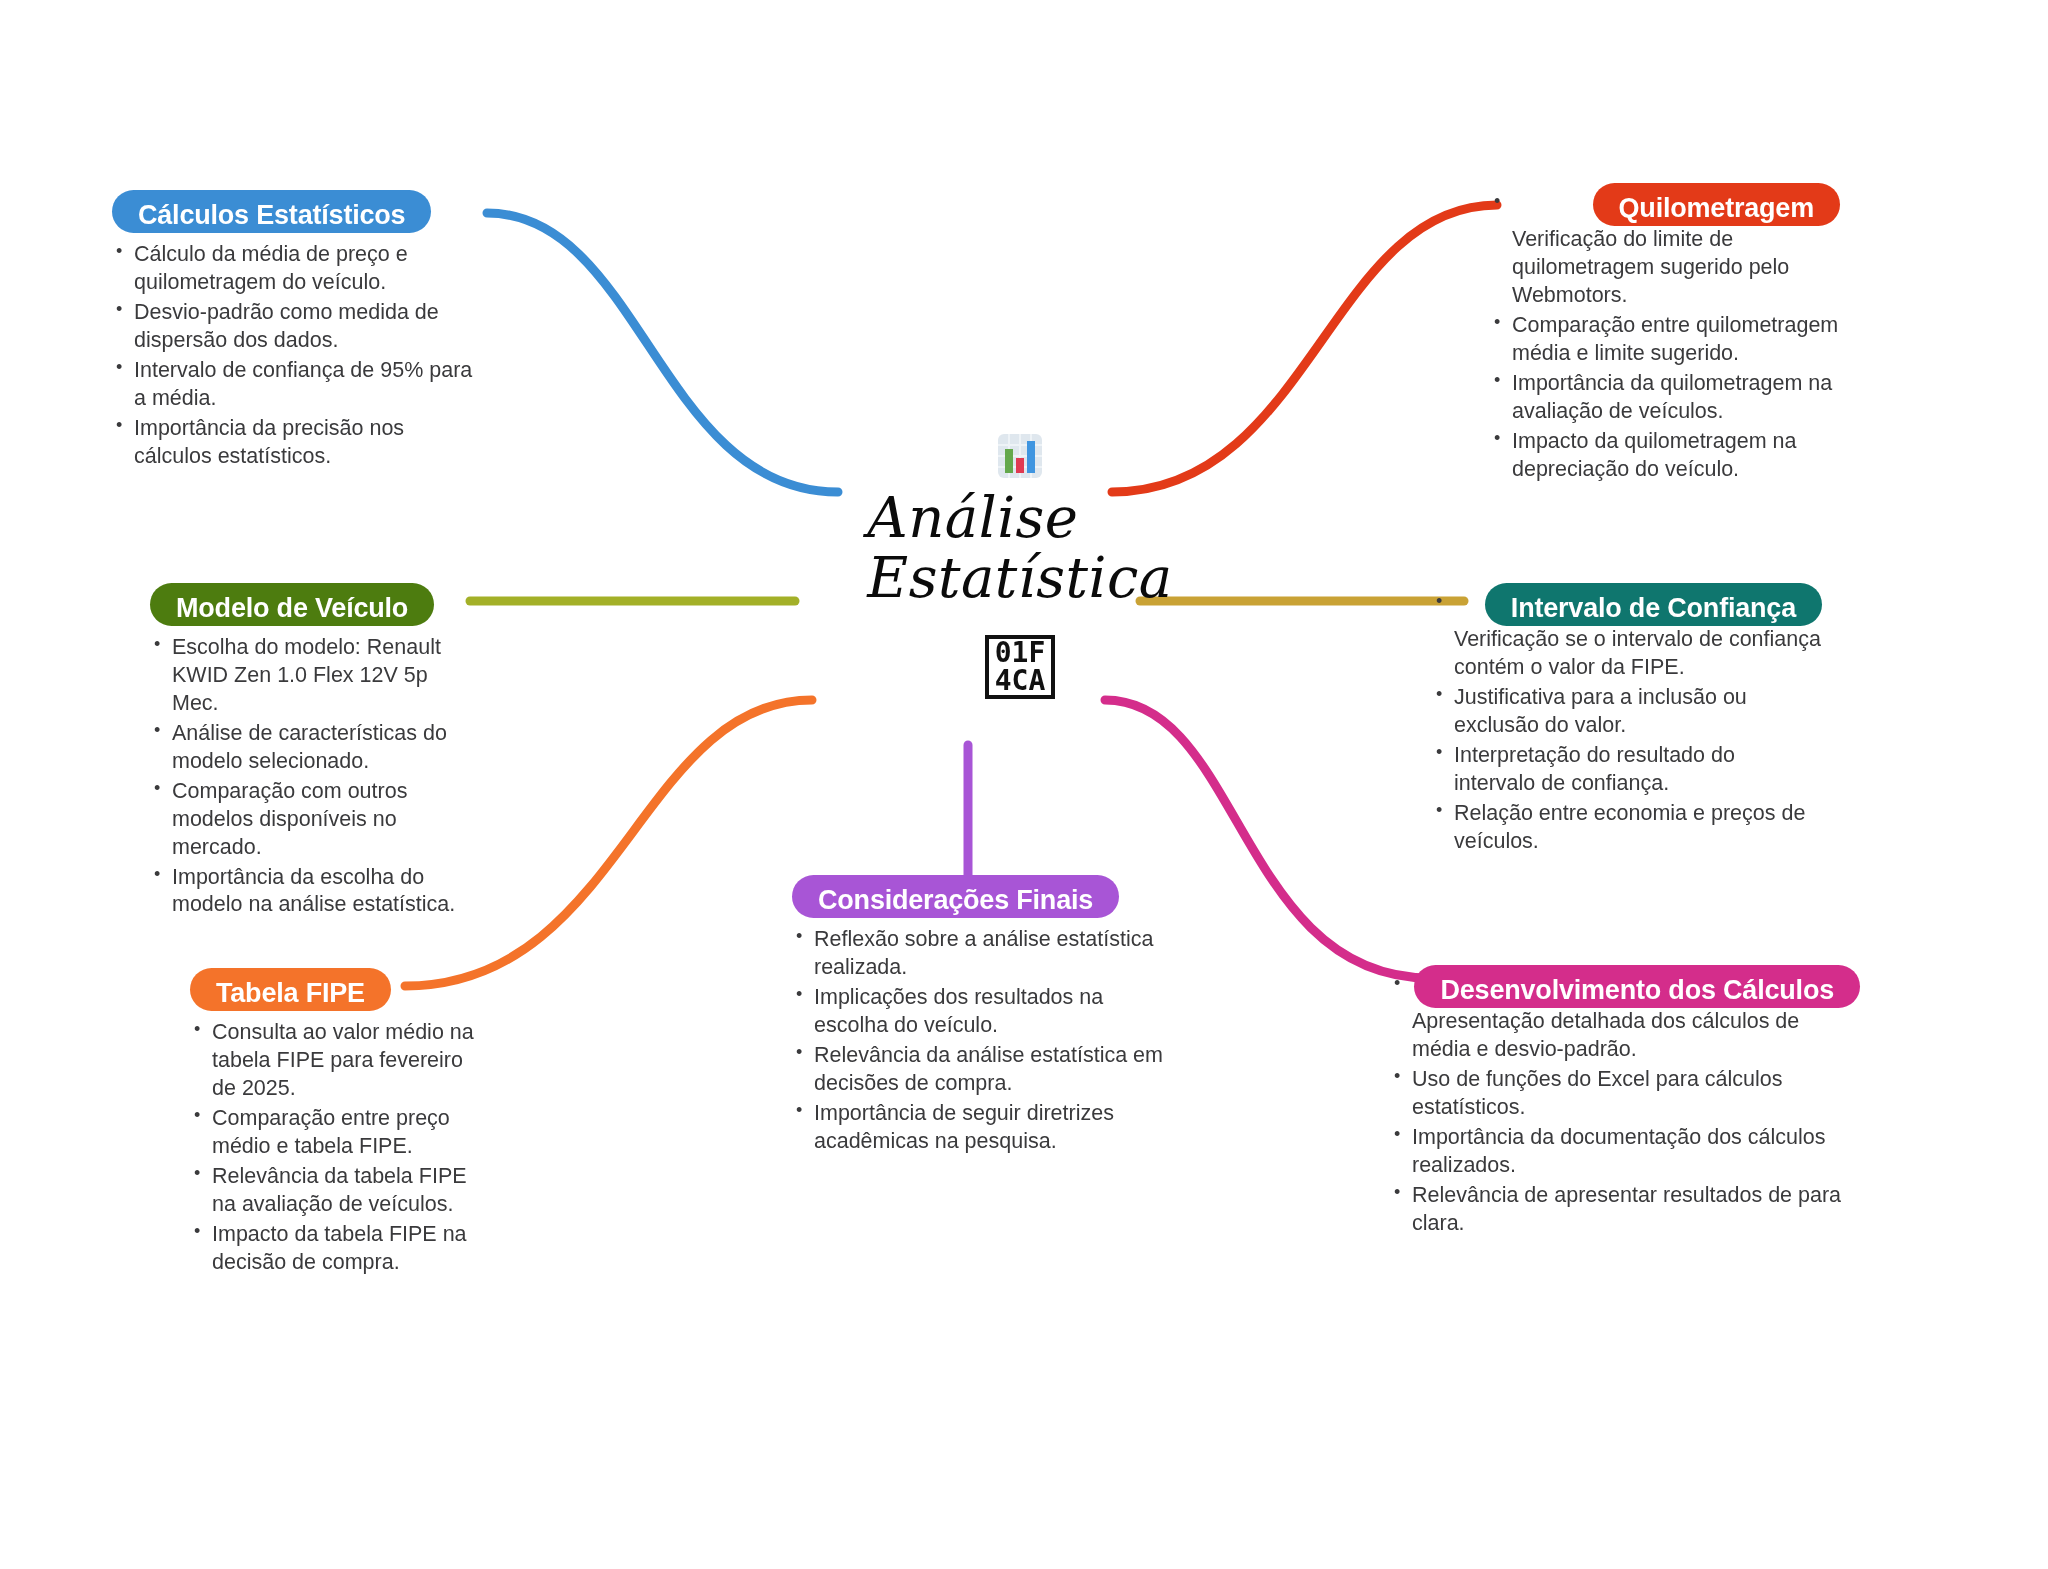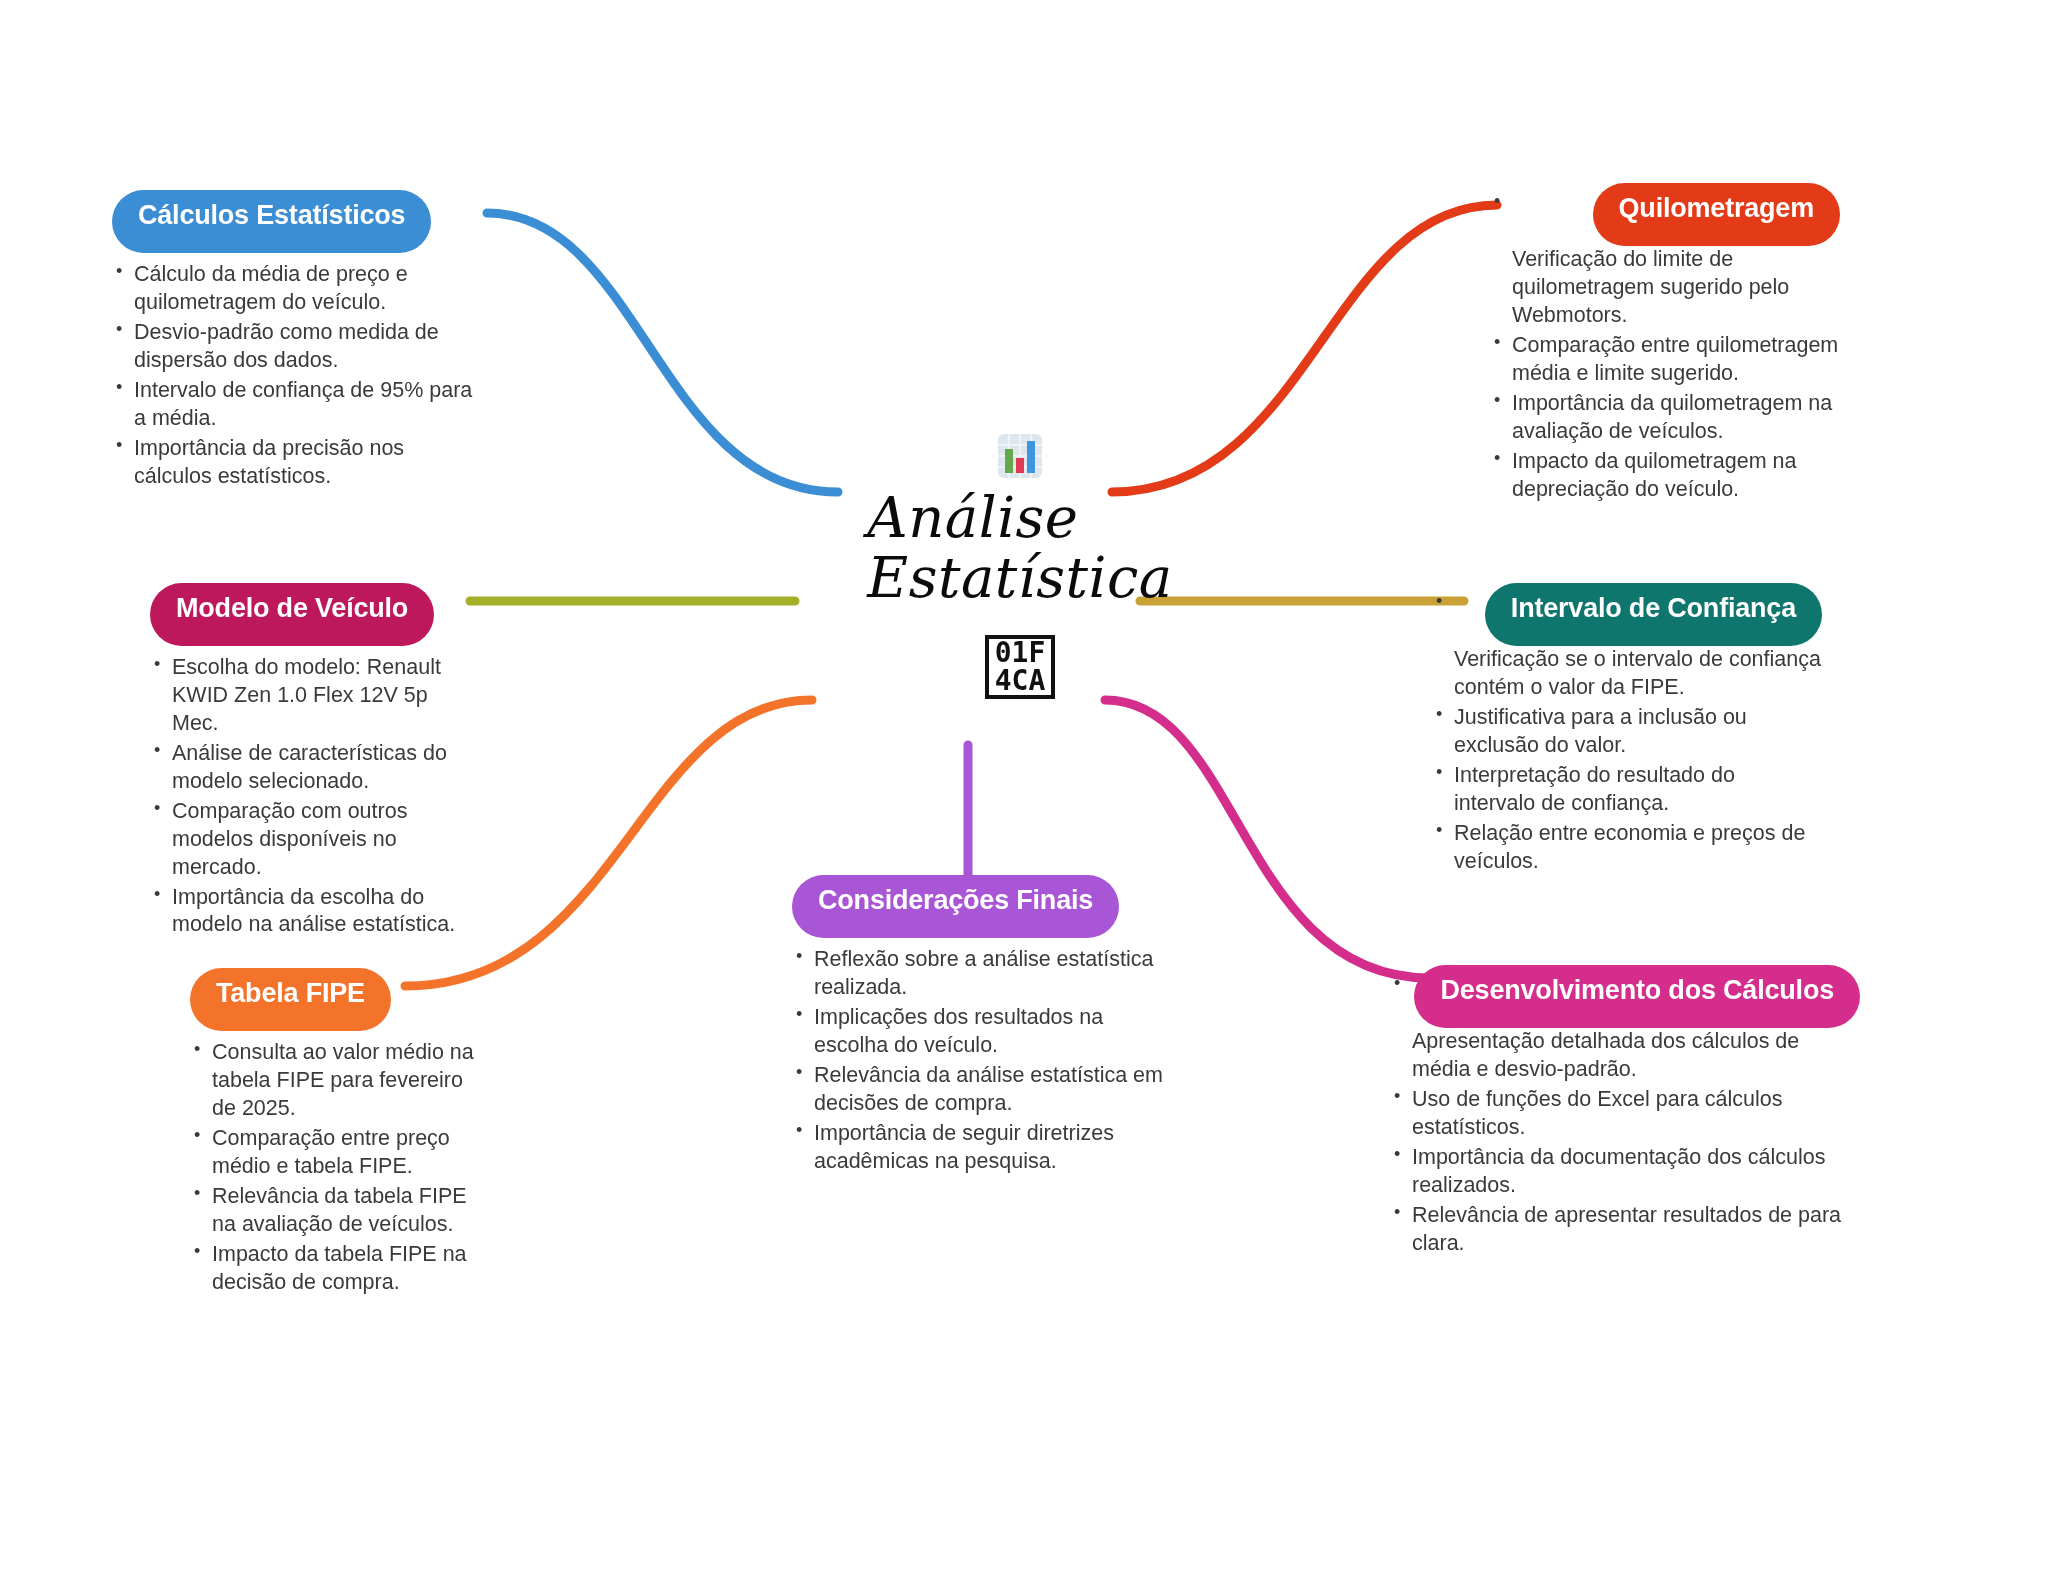--- a/index.html
+++ b/index.html
@@ -39,21 +39,21 @@
 
   
   .branch{position:absolute;}
   .pill{
     display:inline-block;
     border-radius:999px;
     color:#ffffff;
     font-weight:700;
     font-size:27px;
     line-height:1;
-    padding:12px 26px 24px 26px;
+    padding:12px 26px 4px 26px;
     white-space:nowrap;
     letter-spacing:-0.2px;
   }
   .bullets{
     margin:8px 0 0 0;padding:0;list-style:none;
     color:#3a3a3c;
     font-size:21.5px;
     line-height:1.30;
   }
   .bullets li{
@@ -131,21 +131,21 @@
     <div class="pill" style="background:#3b8dd4">Cálculos Estatísticos</div>
     <ul class="bullets">
       <li>Cálculo da média de preço e quilometragem do veículo.</li>
       <li>Desvio-padrão como medida de dispersão dos dados.</li>
       <li>Intervalo de confiança de 95% para a média.</li>
       <li>Importância da precisão nos cálculos estatísticos.</li>
     </ul>
   </div>
 
   <div class="branch" id="b-modelo">
-    <div class="pill" style="background:#be185d">Modelo de Veículo</div>
+    <div class="pill" style="background:#4d7c0f">Modelo de Veículo</div>
     <ul class="bullets">
       <li>Escolha do modelo: Renault KWID Zen 1.0 Flex 12V 5p Mec.</li>
       <li>Análise de características do modelo selecionado.</li>
       <li>Comparação com outros modelos disponíveis no mercado.</li>
       <li>Importância da escolha do modelo na análise estatística.</li>
     </ul>
   </div>
 
   <div class="branch" id="b-fipe">
     <div class="pill" style="background:#f4732a">Tabela FIPE</div>

